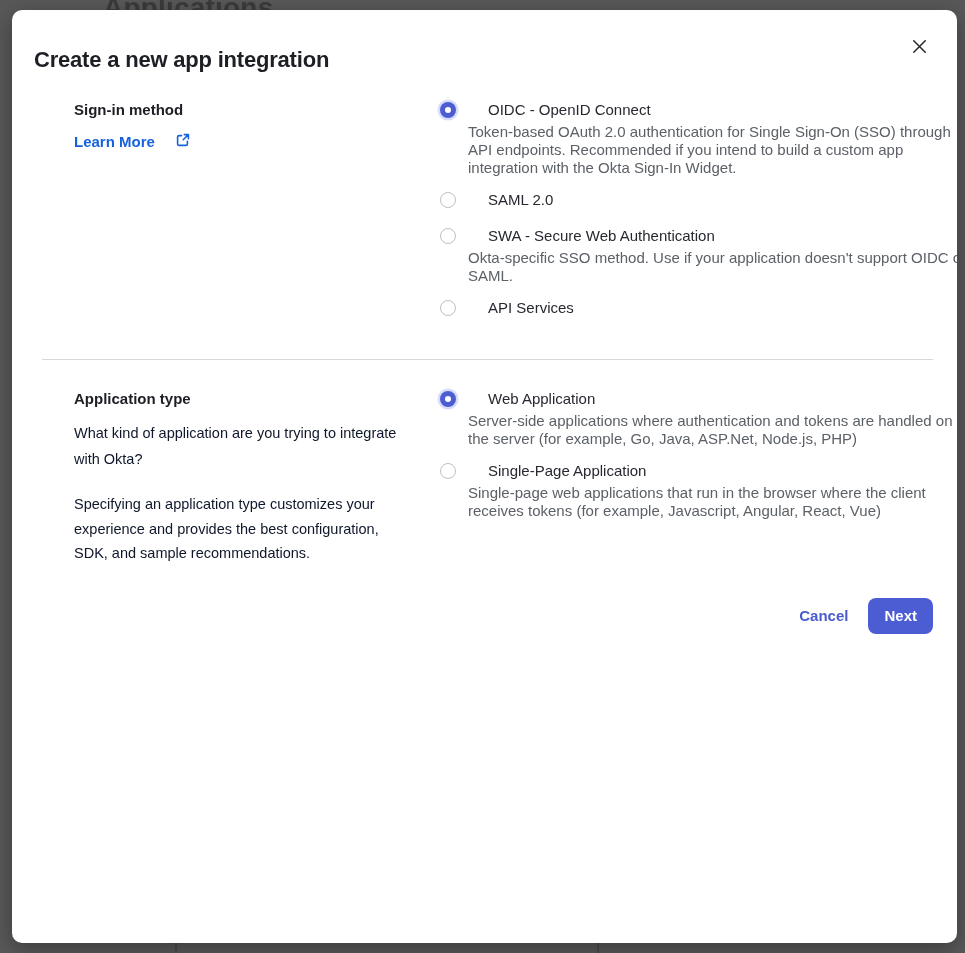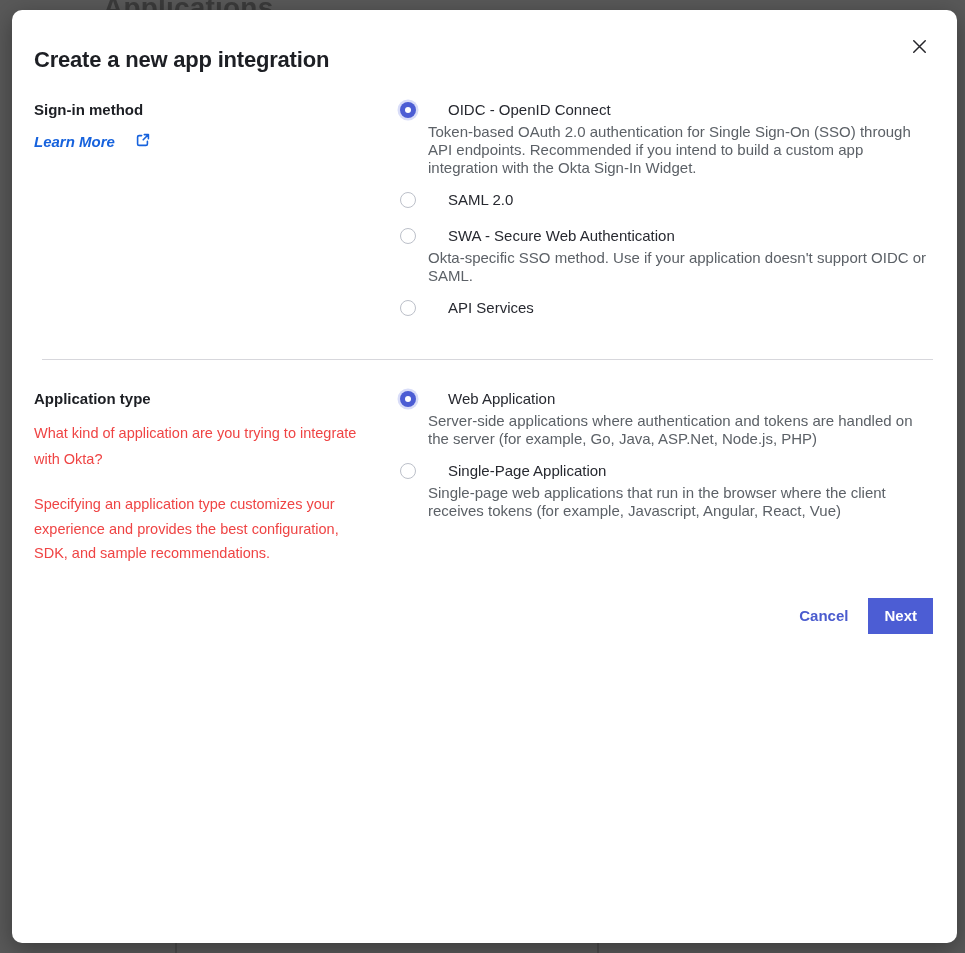--- a/index.html
+++ b/index.html
@@ -35,32 +35,31 @@
   .modal-title {
     font-size:22px; line-height:26px; font-weight:700; color:#1d1f24;
     letter-spacing:-.2px;
   }
   .close-btn {
     position:absolute; top:28px; right:28px; width:20px; height:20px;
     display:flex; align-items:center; justify-content:center; cursor:pointer;
   }
 
   .row { display:flex; align-items:flex-start; margin-top:23px; }
-  .left-col { width:352px; margin-right:14px; flex:none; }
+  .left-col { width:352px; margin-right:14px; flex:none;margin-left:40px; }
   .right-col { width:533px; flex:none; }
 
   .section-heading { font-size:15px; line-height:27px; font-weight:700; color:#1d1f24; }
 
   .learn-more {
     margin-top:10px; display:inline-flex; align-items:flex-start; gap:21px;
     font-size:15px; font-weight:700; color:#1662dd; cursor:pointer;
     text-decoration:none;
-    font-style:italic;
-  }
-  .left-para { font-size:14.5px; color:#ef4444; }
+  }
+  .left-para { font-size:14.5px; color:#0f172a; }
   .left-para.p1 { margin-top:8px; line-height:26px; max-width:356px; }
   .left-para.p2 { margin-top:20px; line-height:24.5px; max-width:342px; }
 
   
   .option { margin-bottom:9px; }
   .option-head { display:flex; align-items:center; height:27px; cursor:pointer;gap:20px; }
   .radio {
     width:16px; height:16px; border-radius:50%;
     border:1.5px solid #bcc0c9; background:#fff;
     position:relative; flex:none;
@@ -86,21 +85,21 @@
   
   .footer {
     display:flex; justify-content:flex-end; align-items:center;
     gap:20px; margin-top:32px; padding-right:0;
   }
   .cancel-link {
     font-size:15px; font-weight:700; color:#4a5bce; cursor:pointer;
     text-decoration:none;
   }
   .next-btn {
-    height:36px; padding:0 16px; border:none; border-radius:0;
+    height:36px; padding:0 16px; border:none; border-radius:8px;
     background:var(--accent,#4c5dd4); color:#fff;
     font-family:inherit; font-size:15px; font-weight:700; cursor:pointer;
   }
 </style>
 </head>
 <body>
 
 <div class="bg-page">
   <div class="bg-page-title">Applications</div>
   <div class="bg-col-line one"></div>

